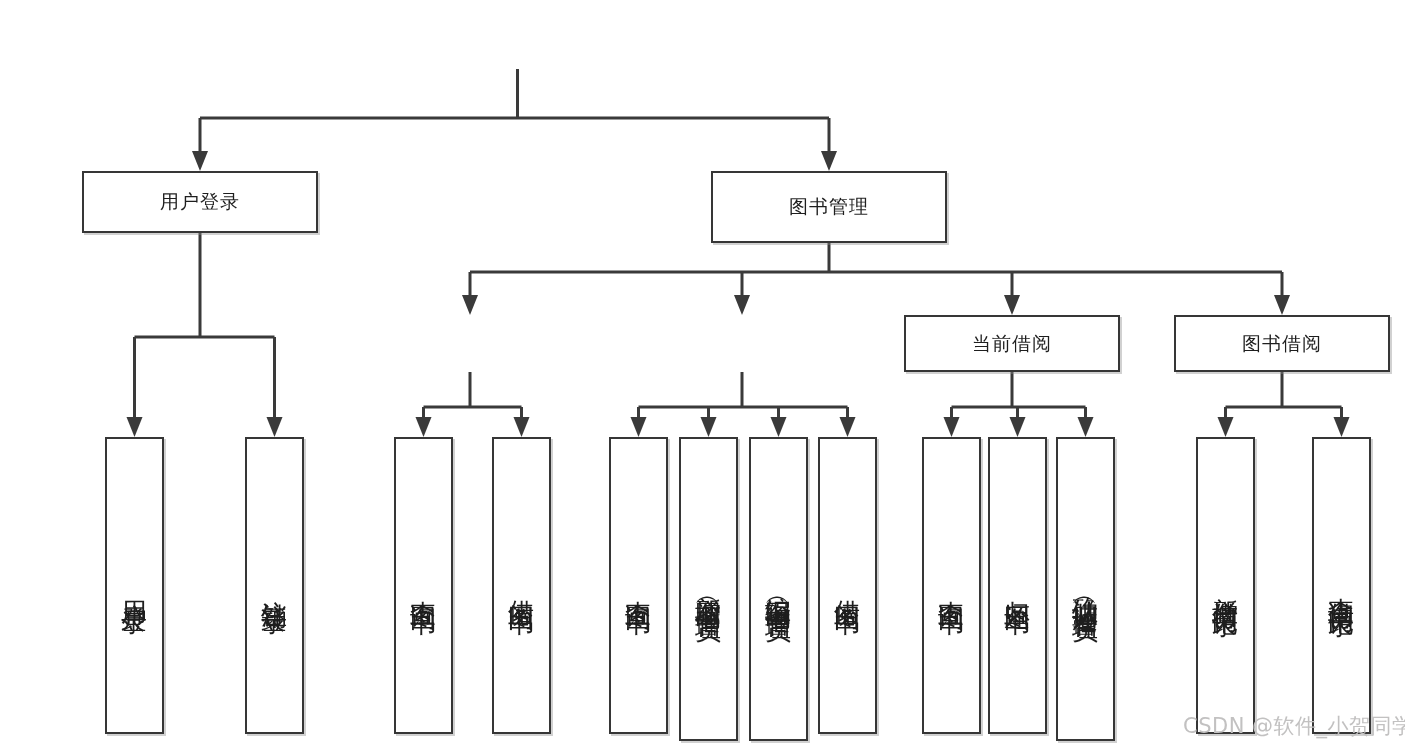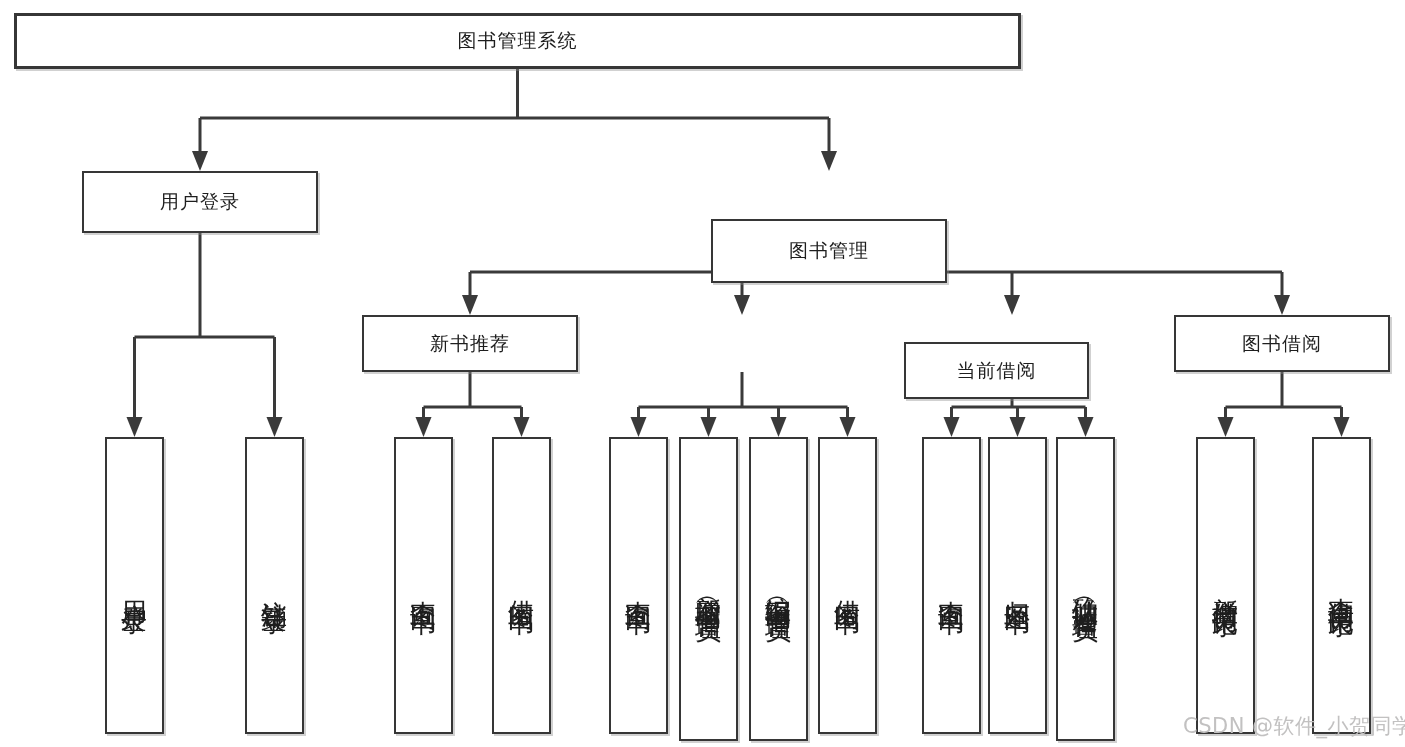--- a/index.html
+++ b/index.html
@@ -56,24 +56,24 @@
     letter-spacing: 3px;
     line-height: 1;
     width: 59px;
     top: 437px;
     height: 297px;
   }
   .vbox.tall { height: 304px; }
 
   .pos-root      { left: 14px;  top: 13px;  width: 1007px; height: 56px; border-width: 3px; }
   .pos-l2-login  { left: 82px;  top: 171px; width: 236px;  height: 62px; }
-  .pos-l2-mgmt   { left: 711px; top: 171px; width: 236px;  height: 64px; margin-top: 48px; }
+  .pos-l2-mgmt   { left: 711px; top: 171px; width: 236px;  height: 72px; }
   .pos-l3-1 { left: 362px;  top: 315px; width: 216px; height: 57px; }
   .pos-l3-2 { left: 634px;  top: 315px; width: 216px; height: 57px; }
-  .pos-l3-3 { left: 904px;  top: 315px; width: 185px; height: 57px; margin-top: 27px; }
+  .pos-l3-3 { left: 904px;  top: 315px; width: 216px; height: 57px; }
   .pos-l3-4 { left: 1174px; top: 315px; width: 216px; height: 57px; }
 
   .leaf-a1 { left: 105px; }
   .leaf-a2 { left: 245px; }
   .leaf-b1 { left: 394px; }
   .leaf-b2 { left: 492px; }
   .leaf-c1 { left: 609px; }
   .leaf-c2 { left: 679px; }
   .leaf-c3 { left: 749px; }
   .leaf-c4 { left: 818px; }
@@ -142,26 +142,24 @@
       <polygon points="1077.5,417 1093.5,417 1085.5,437"></polygon>
     </g>
 
     <g>
       <path d="M1282 372 V407 M1225.5 407 H1341.5 M1225.5 407 V421 M1341.5 407 V421"></path>
       <polygon points="1217.5,417 1233.5,417 1225.5,437"></polygon>
       <polygon points="1333.5,417 1349.5,417 1341.5,437"></polygon>
     </g>
   </svg>
 
-  <div class="node hbox pos-root">图书管理系统</div>
 
   <div class="node hbox pos-l2-login">用户登录</div>
   <div class="node hbox pos-l2-mgmt">图书管理</div>
 
-  <div class="node hbox pos-l3-1">新书推荐</div>
   <div class="node hbox pos-l3-3">当前借阅</div>
   <div class="node hbox pos-l3-4">图书借阅</div>
 
   <div class="node vbox leaf-a1">用户登录</div>
   <div class="node vbox leaf-a2">注销登录</div>
 
   <div class="node vbox leaf-b1">查询图书</div>
   <div class="node vbox leaf-b2">借阅图书</div>
 
   <div class="node vbox leaf-c1">查询图书</div>

